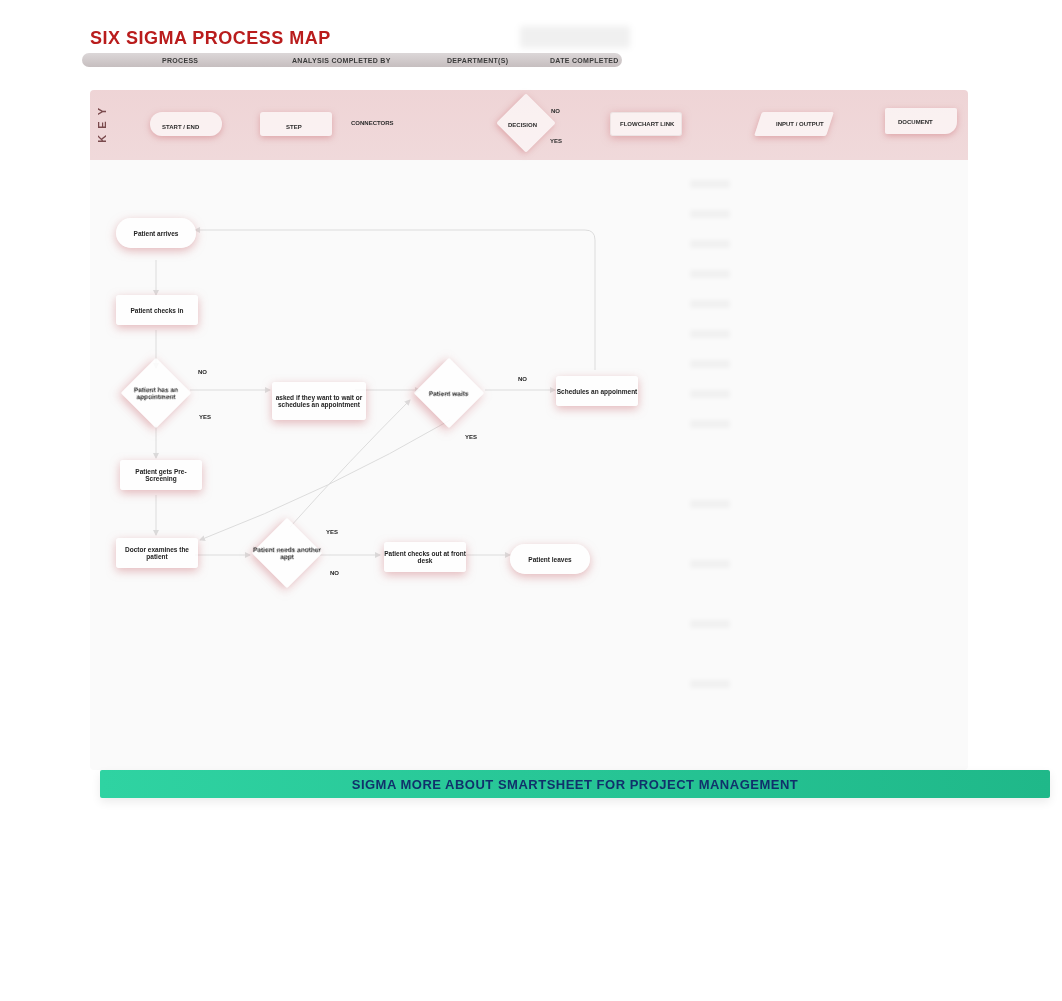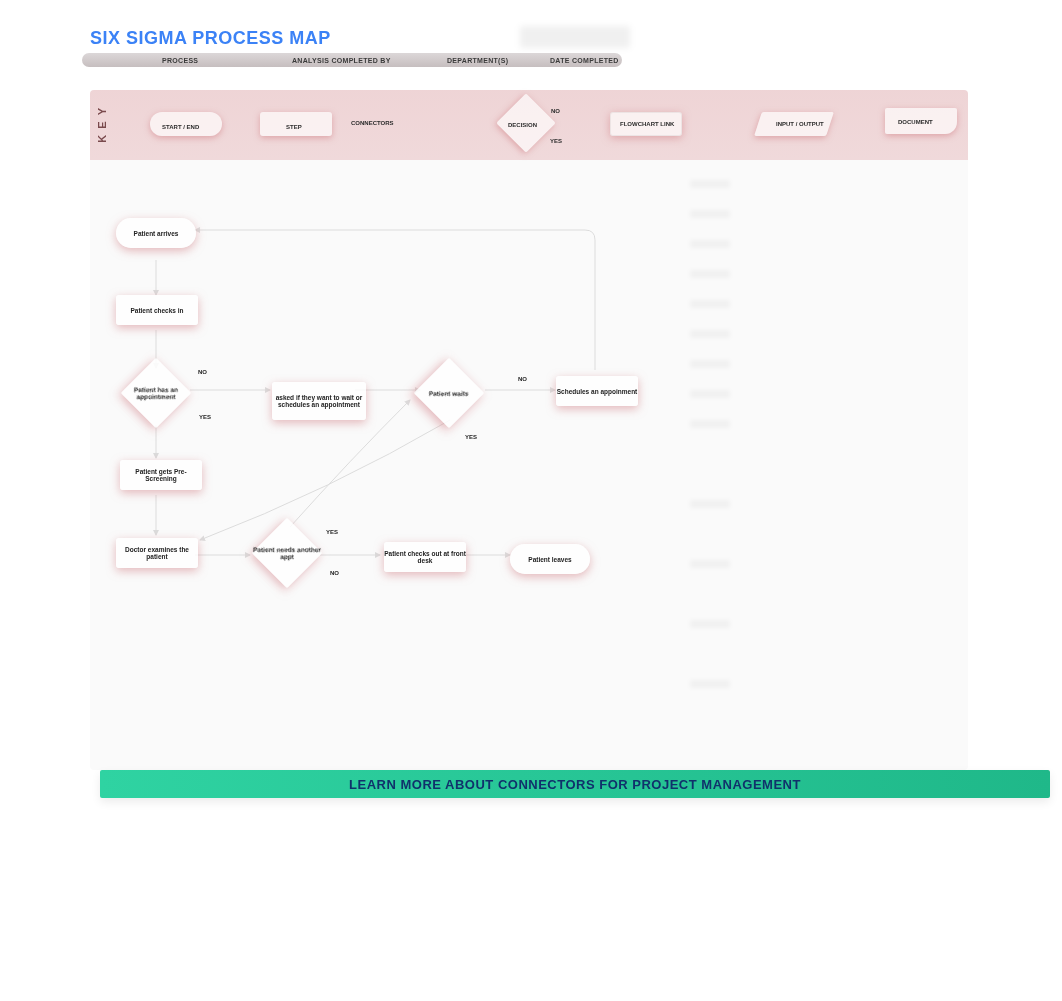--- a/index.html
+++ b/index.html
@@ -10,21 +10,21 @@
     height: 1001px;
     position: relative;
     overflow: hidden;
   }
   .title {
     position: absolute;
     left: 90px;
     top: 28px;
     font-size: 18px;
     font-weight: 700;
-    color: #3b82f6;
+    color: #b91c1c;
     letter-spacing: 0.5px;
   }
   .header-input {
     position: absolute;
     left: 520px;
     top: 26px;
     width: 110px;
     height: 22px;
     background: rgba(0,0,0,0.06);
     filter: blur(3px);
@@ -298,14 +298,14 @@
 <div class="ghost-row" style="left:690px; top:330px;"></div>
 <div class="ghost-row" style="left:690px; top:360px;"></div>
 <div class="ghost-row" style="left:690px; top:390px;"></div>
 <div class="ghost-row" style="left:690px; top:420px;"></div>
 <div class="ghost-row" style="left:690px; top:500px;"></div>
 <div class="ghost-row" style="left:690px; top:560px;"></div>
 <div class="ghost-row" style="left:690px; top:620px;"></div>
 <div class="ghost-row" style="left:690px; top:680px;"></div>
 
 <div class="footer-banner">
-  <span>LEARN MORE ABOUT CONNECTORS FOR PROJECT MANAGEMENT</span>
+  <span>SIGMA MORE ABOUT SMARTSHEET FOR PROJECT MANAGEMENT</span>
 </div>
 
 </body></html>

